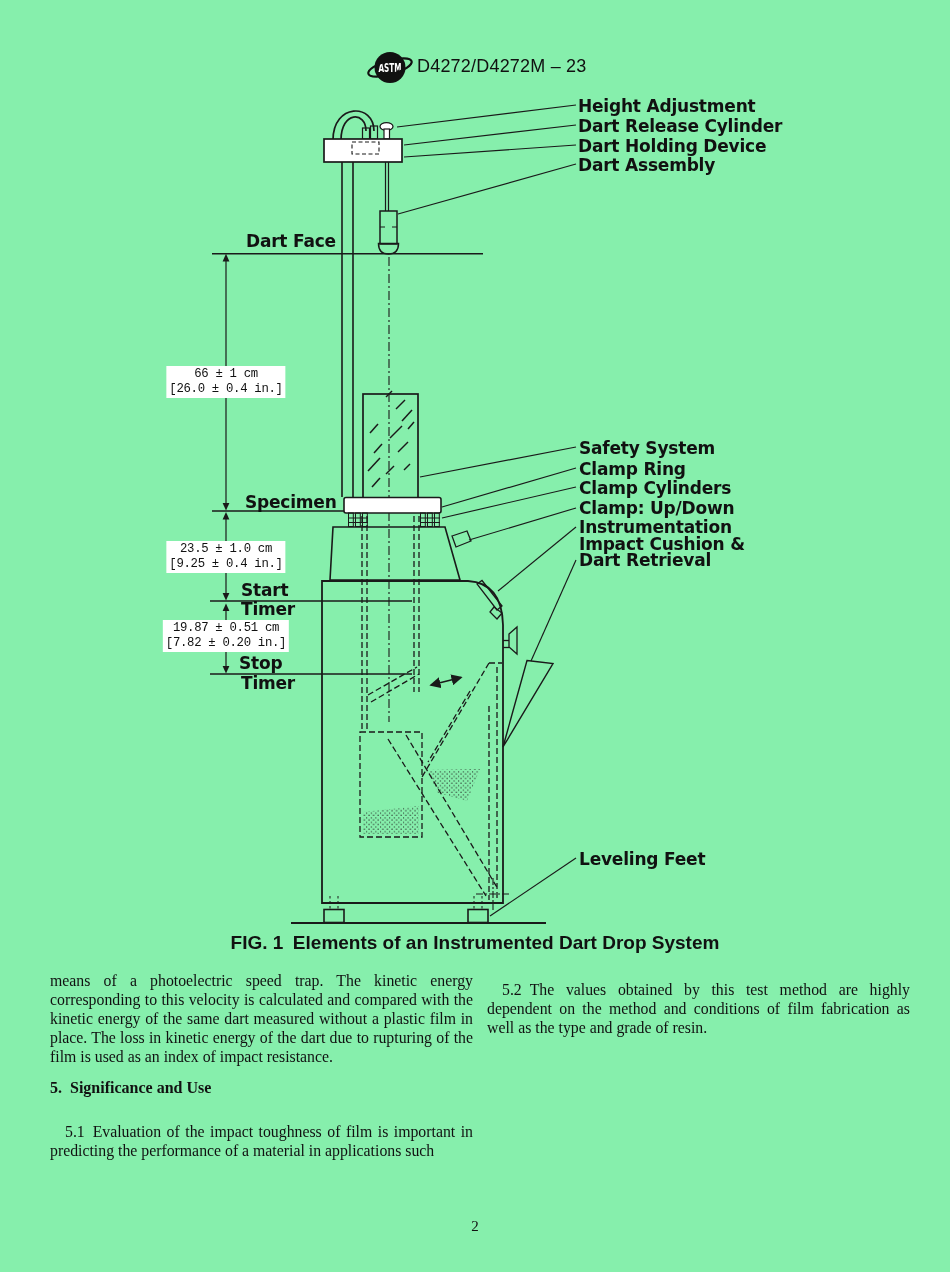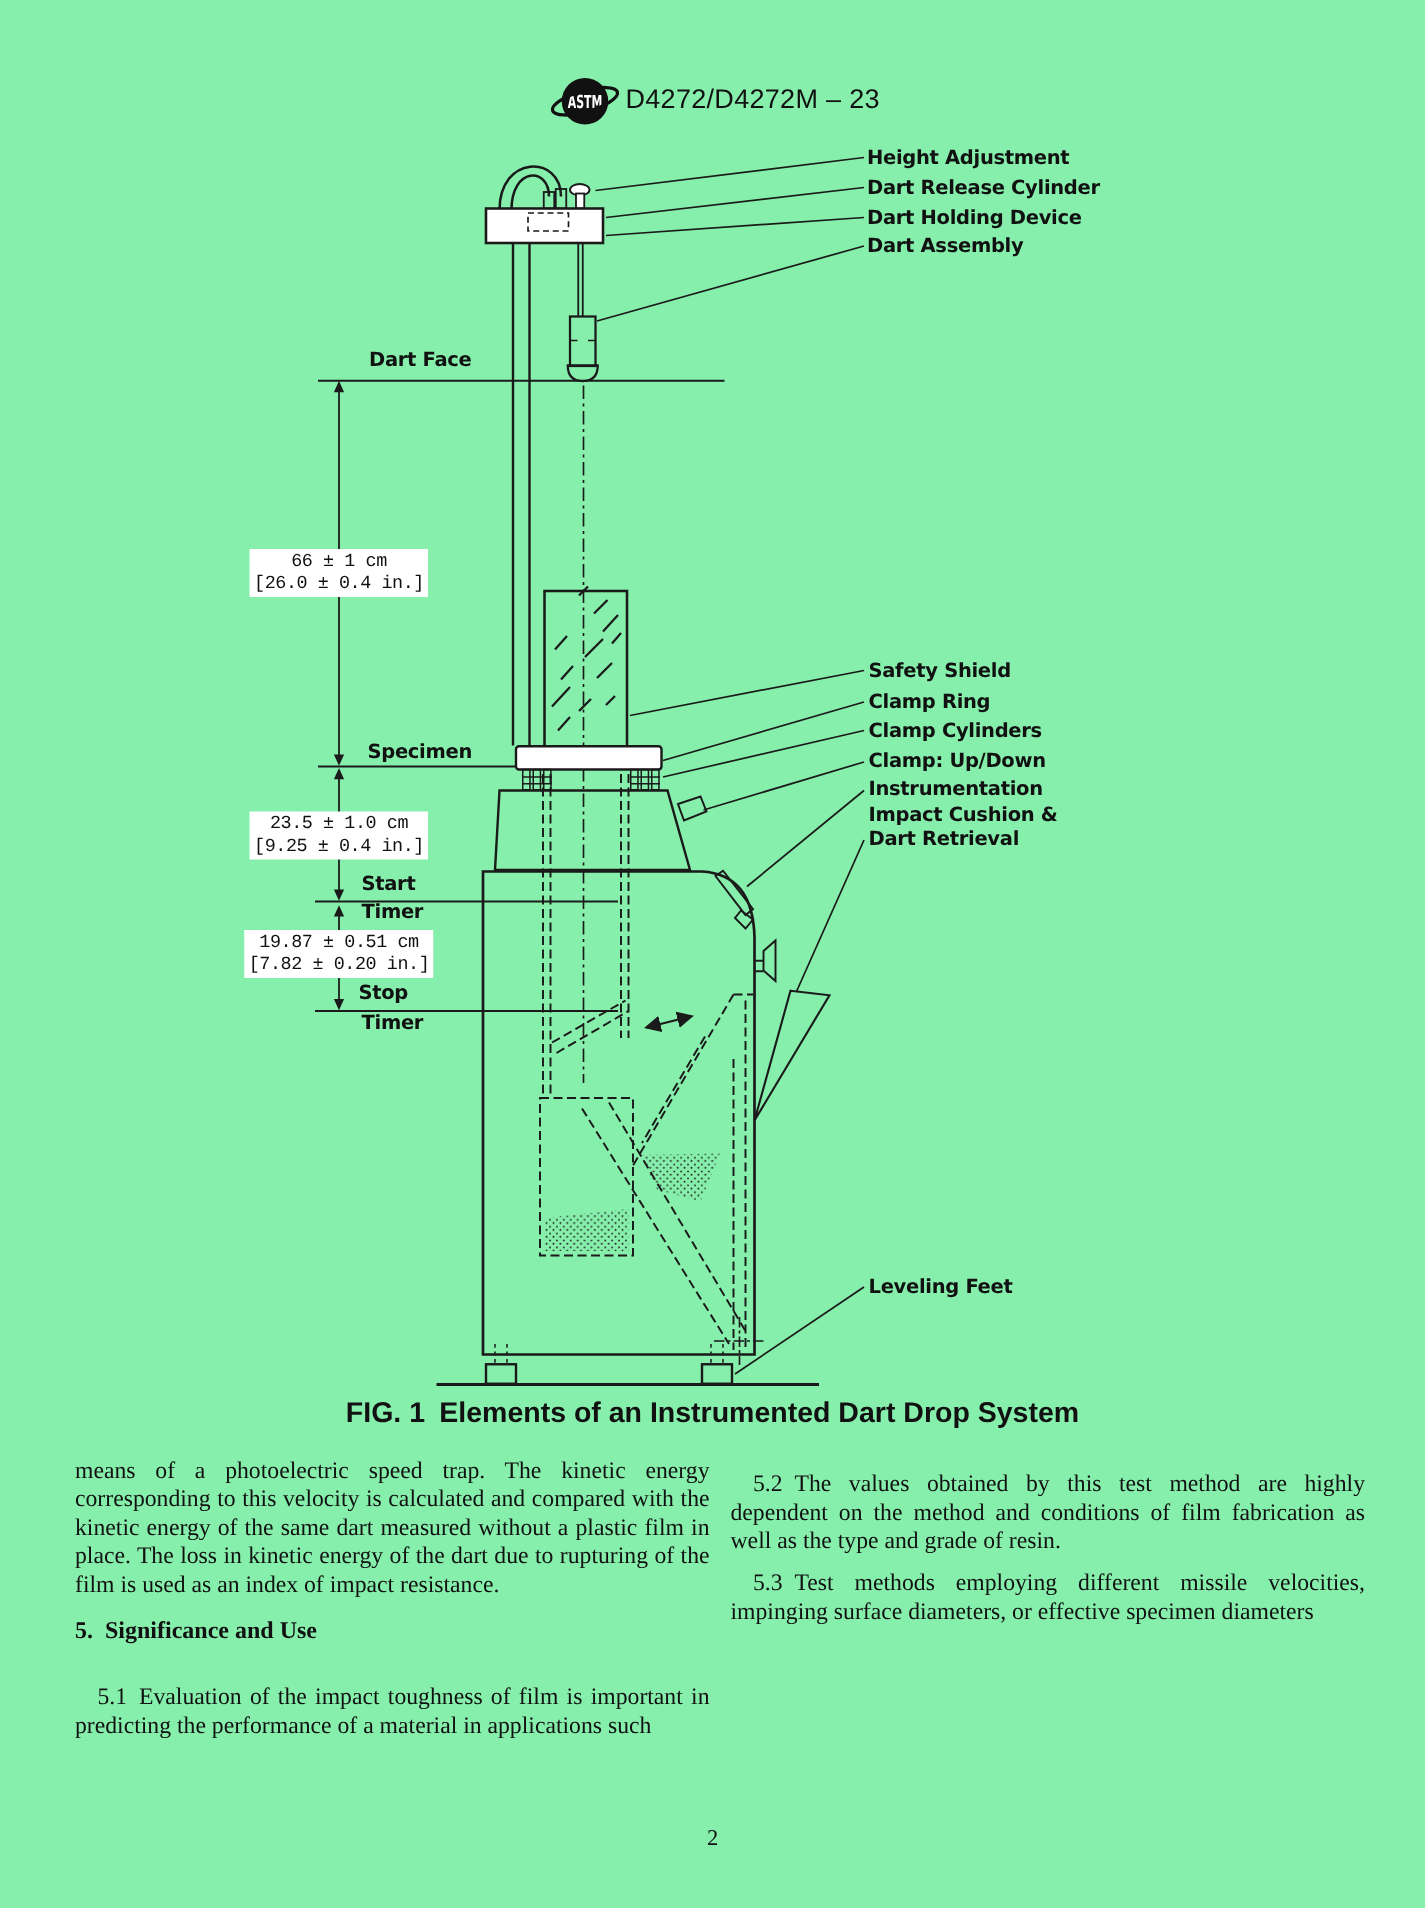--- a/index.html
+++ b/index.html
@@ -4,21 +4,21 @@
 <style>
   html,body{margin:0;padding:0;background:#888;}
   .page{position:relative;width:950px;height:1272px;background:#86efac;margin:0 auto;
         font-family:"Liberation Serif",serif;color:#111;overflow:hidden;padding-left:32px;}
   .abs{position:absolute;}
   
   .doc-title{position:absolute;left:417px;top:56px;font-family:"Liberation Sans",sans-serif;
              font-weight:normal;font-size:18px;letter-spacing:.2px;}
   
   .dlabel{position:absolute;font-family:"DejaVu Sans",sans-serif;font-weight:bold;
-          font-size:13px;line-height:14px;white-space:nowrap;letter-spacing:-.2px;}
+          font-size:17px;line-height:14px;white-space:nowrap;letter-spacing:-.2px;}
   .dim{position:absolute;transform:translateX(-50%);font-family:Liberation Mono, monospace;
        font-size:12.3px;line-height:15px;text-align:center;background:#fff;
        padding:1px 3px;white-space:nowrap;letter-spacing:-.3px;}
   .elements-box{position:absolute;left:494px;top:242px;width:276px;height:90px;
        box-sizing:border-box;border:2px solid #111;padding:6px 0 0 15px;
        font-family:"DejaVu Sans",sans-serif;font-weight:bold;font-size:18.5px;
        line-height:26px;letter-spacing:-.3px;}
   .caption{position:absolute;left:0;top:932px;width:950px;text-align:center;
        font-family:"Liberation Sans",sans-serif;font-weight:bold;font-size:19px;}
   
@@ -184,21 +184,21 @@
   <div class="dlabel" style="left:578px;top:99px">Height Adjustment</div>
   <div class="dlabel" style="left:578px;top:119px">Dart Release Cylinder</div>
   <div class="dlabel" style="left:578px;top:139px">Dart Holding Device</div>
   <div class="dlabel" style="left:578px;top:158px">Dart Assembly</div>
   <div class="dlabel" style="left:246px;top:234px">Dart Face</div>
   <div class="dlabel" style="left:245px;top:495px">Specimen</div>
   <div class="dlabel" style="left:241px;top:583px">Start</div>
   <div class="dlabel" style="left:241px;top:602px">Timer</div>
   <div class="dlabel" style="left:239px;top:656px">Stop</div>
   <div class="dlabel" style="left:241px;top:676px">Timer</div>
-  <div class="dlabel" style="left:579px;top:441px">Safety Shield</div>
+  <div class="dlabel" style="left:579px;top:441px">Safety System</div>
   <div class="dlabel" style="left:579px;top:462px">Clamp Ring</div>
   <div class="dlabel" style="left:579px;top:481px">Clamp Cylinders</div>
   <div class="dlabel" style="left:579px;top:501px">Clamp: Up/Down</div>
   <div class="dlabel" style="left:579px;top:520px">Instrumentation</div>
   <div class="dlabel" style="left:579px;top:537px">Impact Cushion &amp;</div>
   <div class="dlabel" style="left:579px;top:553px">Dart Retrieval</div>
   <div class="dlabel" style="left:579px;top:852px">Leveling Feet</div>
 
   <div class="dim" style="left:226px;top:366px">
     <div>66 ± 1 cm</div>
@@ -215,17 +215,16 @@
 
   <div class="caption">FIG. 1 Elements of an Instrumented Dart Drop System</div>
 
   <div class="col col-left">
     <p class="cont">means of a photoelectric speed trap. The kinetic energy corresponding to this velocity is calculated and compared with the kinetic energy of the same dart measured without a plastic film in place. The loss in kinetic energy of the dart due to rupturing of the film is used as an index of impact resistance.</p>
     <h3>5. Significance and Use</h3>
     <p class="ind">5.1 Evaluation of the impact toughness of film is important in predicting the performance of a material in applications such</p>
   </div>
   <div class="col col-right">
     <p class="ind">5.2 The values obtained by this test method are highly dependent on the method and conditions of film fabrication as well as the type and grade of resin.</p>
-    <p class="ind">5.3 Test methods employing different missile velocities, impinging surface diameters, or effective specimen diameters</p>
   </div>
 
   <div class="pageno">2</div>
 </div>
 
 </body></html>

